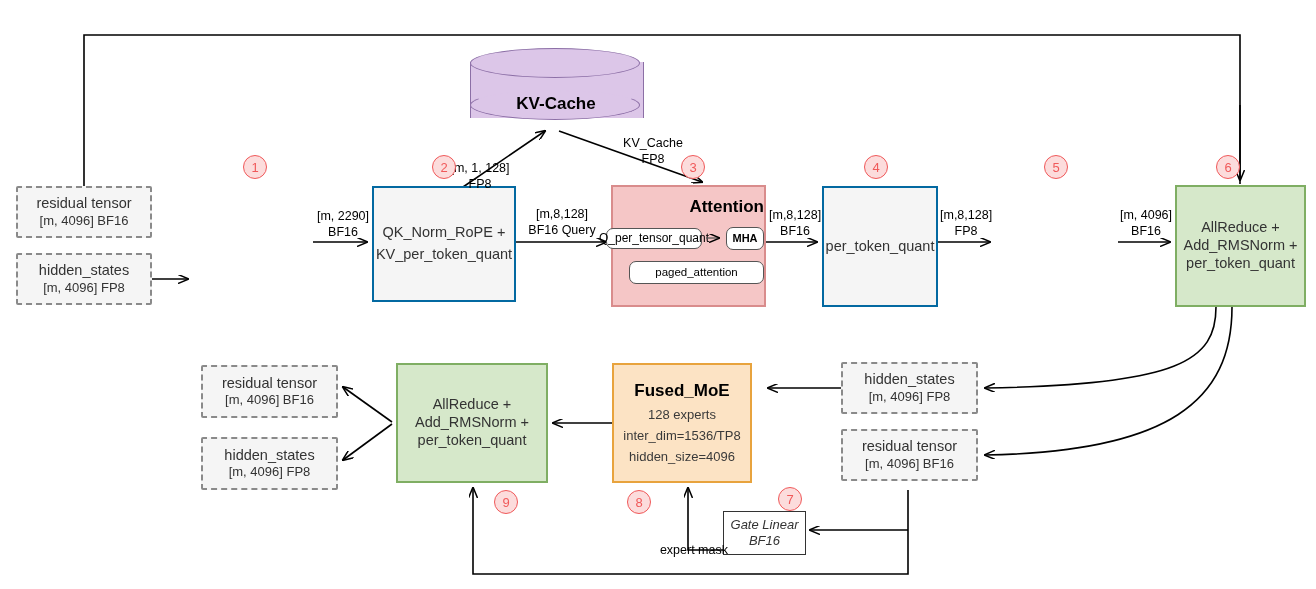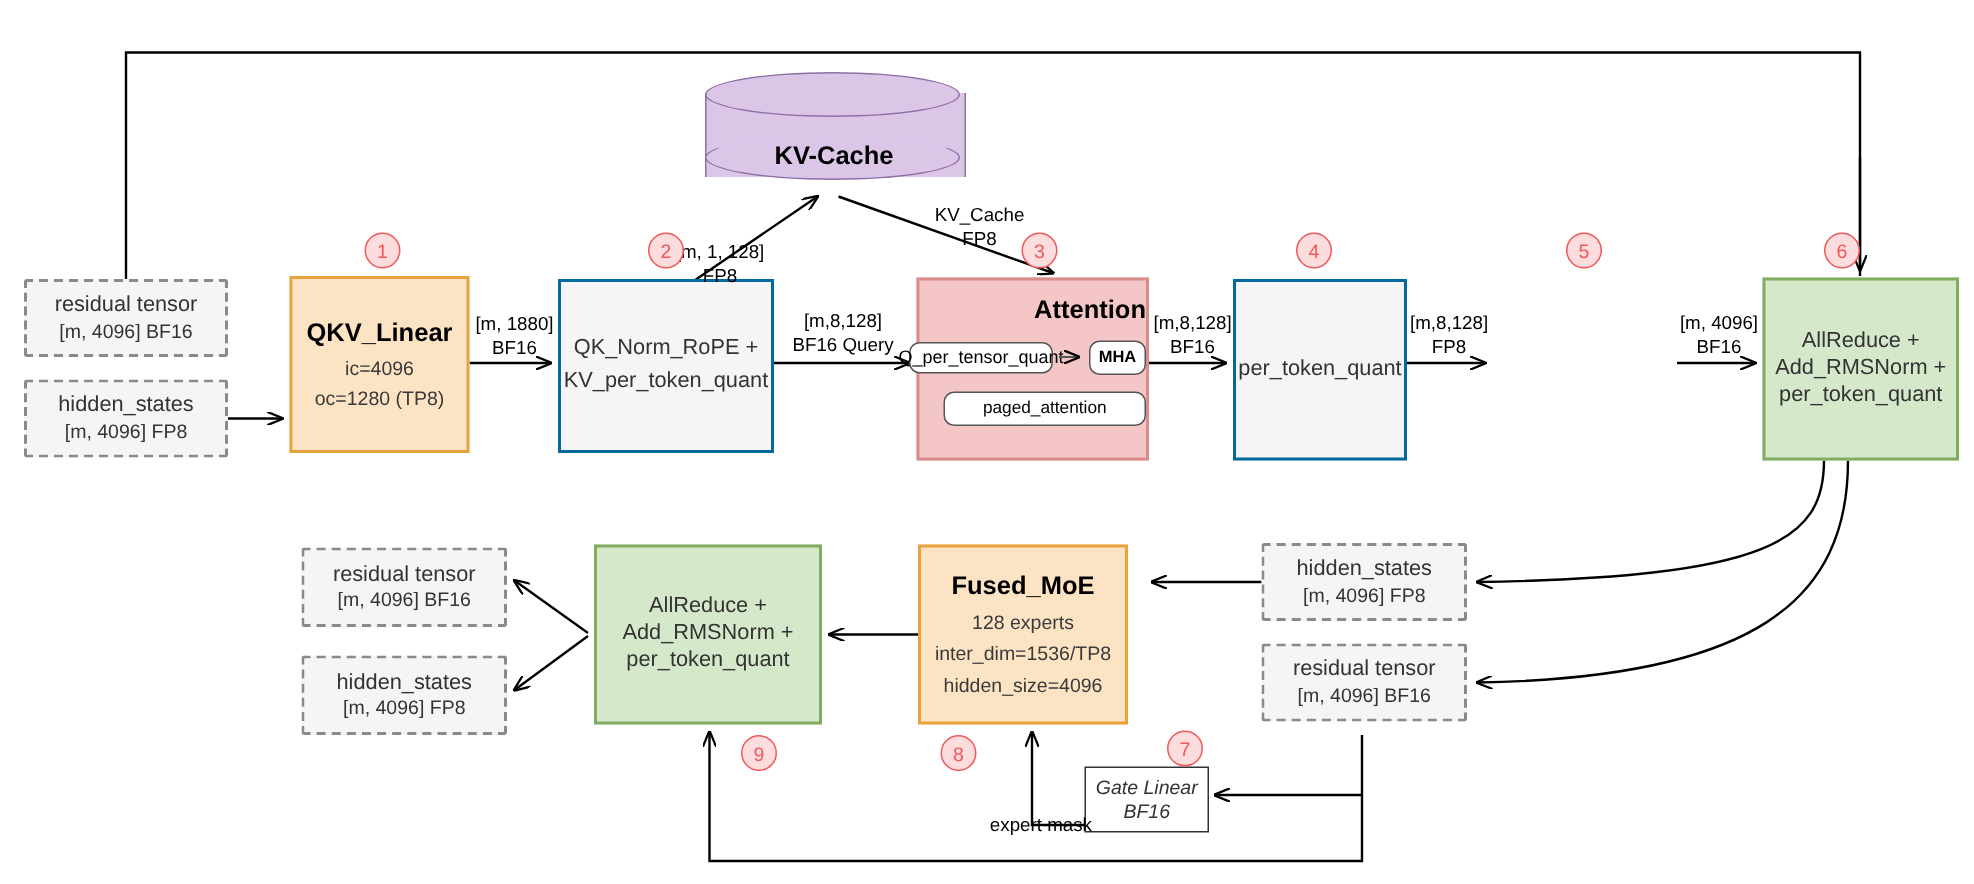--- a/index.html
+++ b/index.html
@@ -90,25 +90,20 @@
   <div class="node dashed" style="left:16px;top:186px;width:136px;height:52px;">
     <div class="t-plain">residual tensor</div>
     <div class="t-small">[m, 4096] BF16</div>
   </div>
 
   <div class="node dashed" style="left:16px;top:253px;width:136px;height:52px;">
     <div class="t-plain">hidden_states</div>
     <div class="t-small">[m, 4096] FP8</div>
   </div>
 
-  <div class="node orange" style="left:193px;top:184px;width:120px;height:118px;">
-    <div class="t-title">QKV_Linear</div>
-    <div class="t-sub">ic=4096</div>
-    <div class="t-sub">oc=1280 (TP8)</div>
-  </div>
 
   <div class="node solid" style="left:372px;top:186px;width:144px;height:116px;">
     <div class="t-plain">QK_Norm_RoPE +</div>
     <div class="t-plain" style="margin-top:4px;">KV_per_token_quant</div>
   </div>
 
   <div class="node red" style="left:611px;top:185px;width:155px;height:122px;justify-content:flex-start;padding-top:10px;align-items:flex-end;">
     <div class="t-title">Attention</div>
     <div style="display:flex;align-items:center;gap:4px;margin-top:9px;">
       <div class="pill" style="width:96px;height:21px;">Q_per_tensor_quant</div>
@@ -162,21 +157,21 @@
   <div class="node dashed" style="left:841px;top:429px;width:137px;height:52px;">
     <div class="t-plain">residual tensor</div>
     <div class="t-small">[m, 4096] BF16</div>
   </div>
 
   <div class="node solid" style="left:723px;top:511px;width:83px;height:44px;background:#fff;border:1.6px solid #333;font-style:italic;">
     <div class="t-small">Gate Linear</div>
     <div class="t-small">BF16</div>
   </div>
 
-  <div class="lbl" style="left:315px;top:209px;width:56px;">[m, 1880]
+  <div class="lbl" style="left:315px;top:209px;width:56px;">[m, 2290]
 BF16</div>
   <div class="lbl" style="left:437px;top:120px;width:86px;margin-top:41px;">[m, 1, 128]
 FP8</div>
   <div class="lbl" style="left:612px;top:136px;width:82px;">KV_Cache
 FP8</div>
   <div class="lbl" style="left:522px;top:207px;width:80px;">[m,8,128]
 BF16 Query</div>
   <div class="lbl" style="left:769px;top:208px;width:52px;">[m,8,128]
 BF16</div>
   <div class="lbl" style="left:940px;top:208px;width:52px;">[m,8,128]

